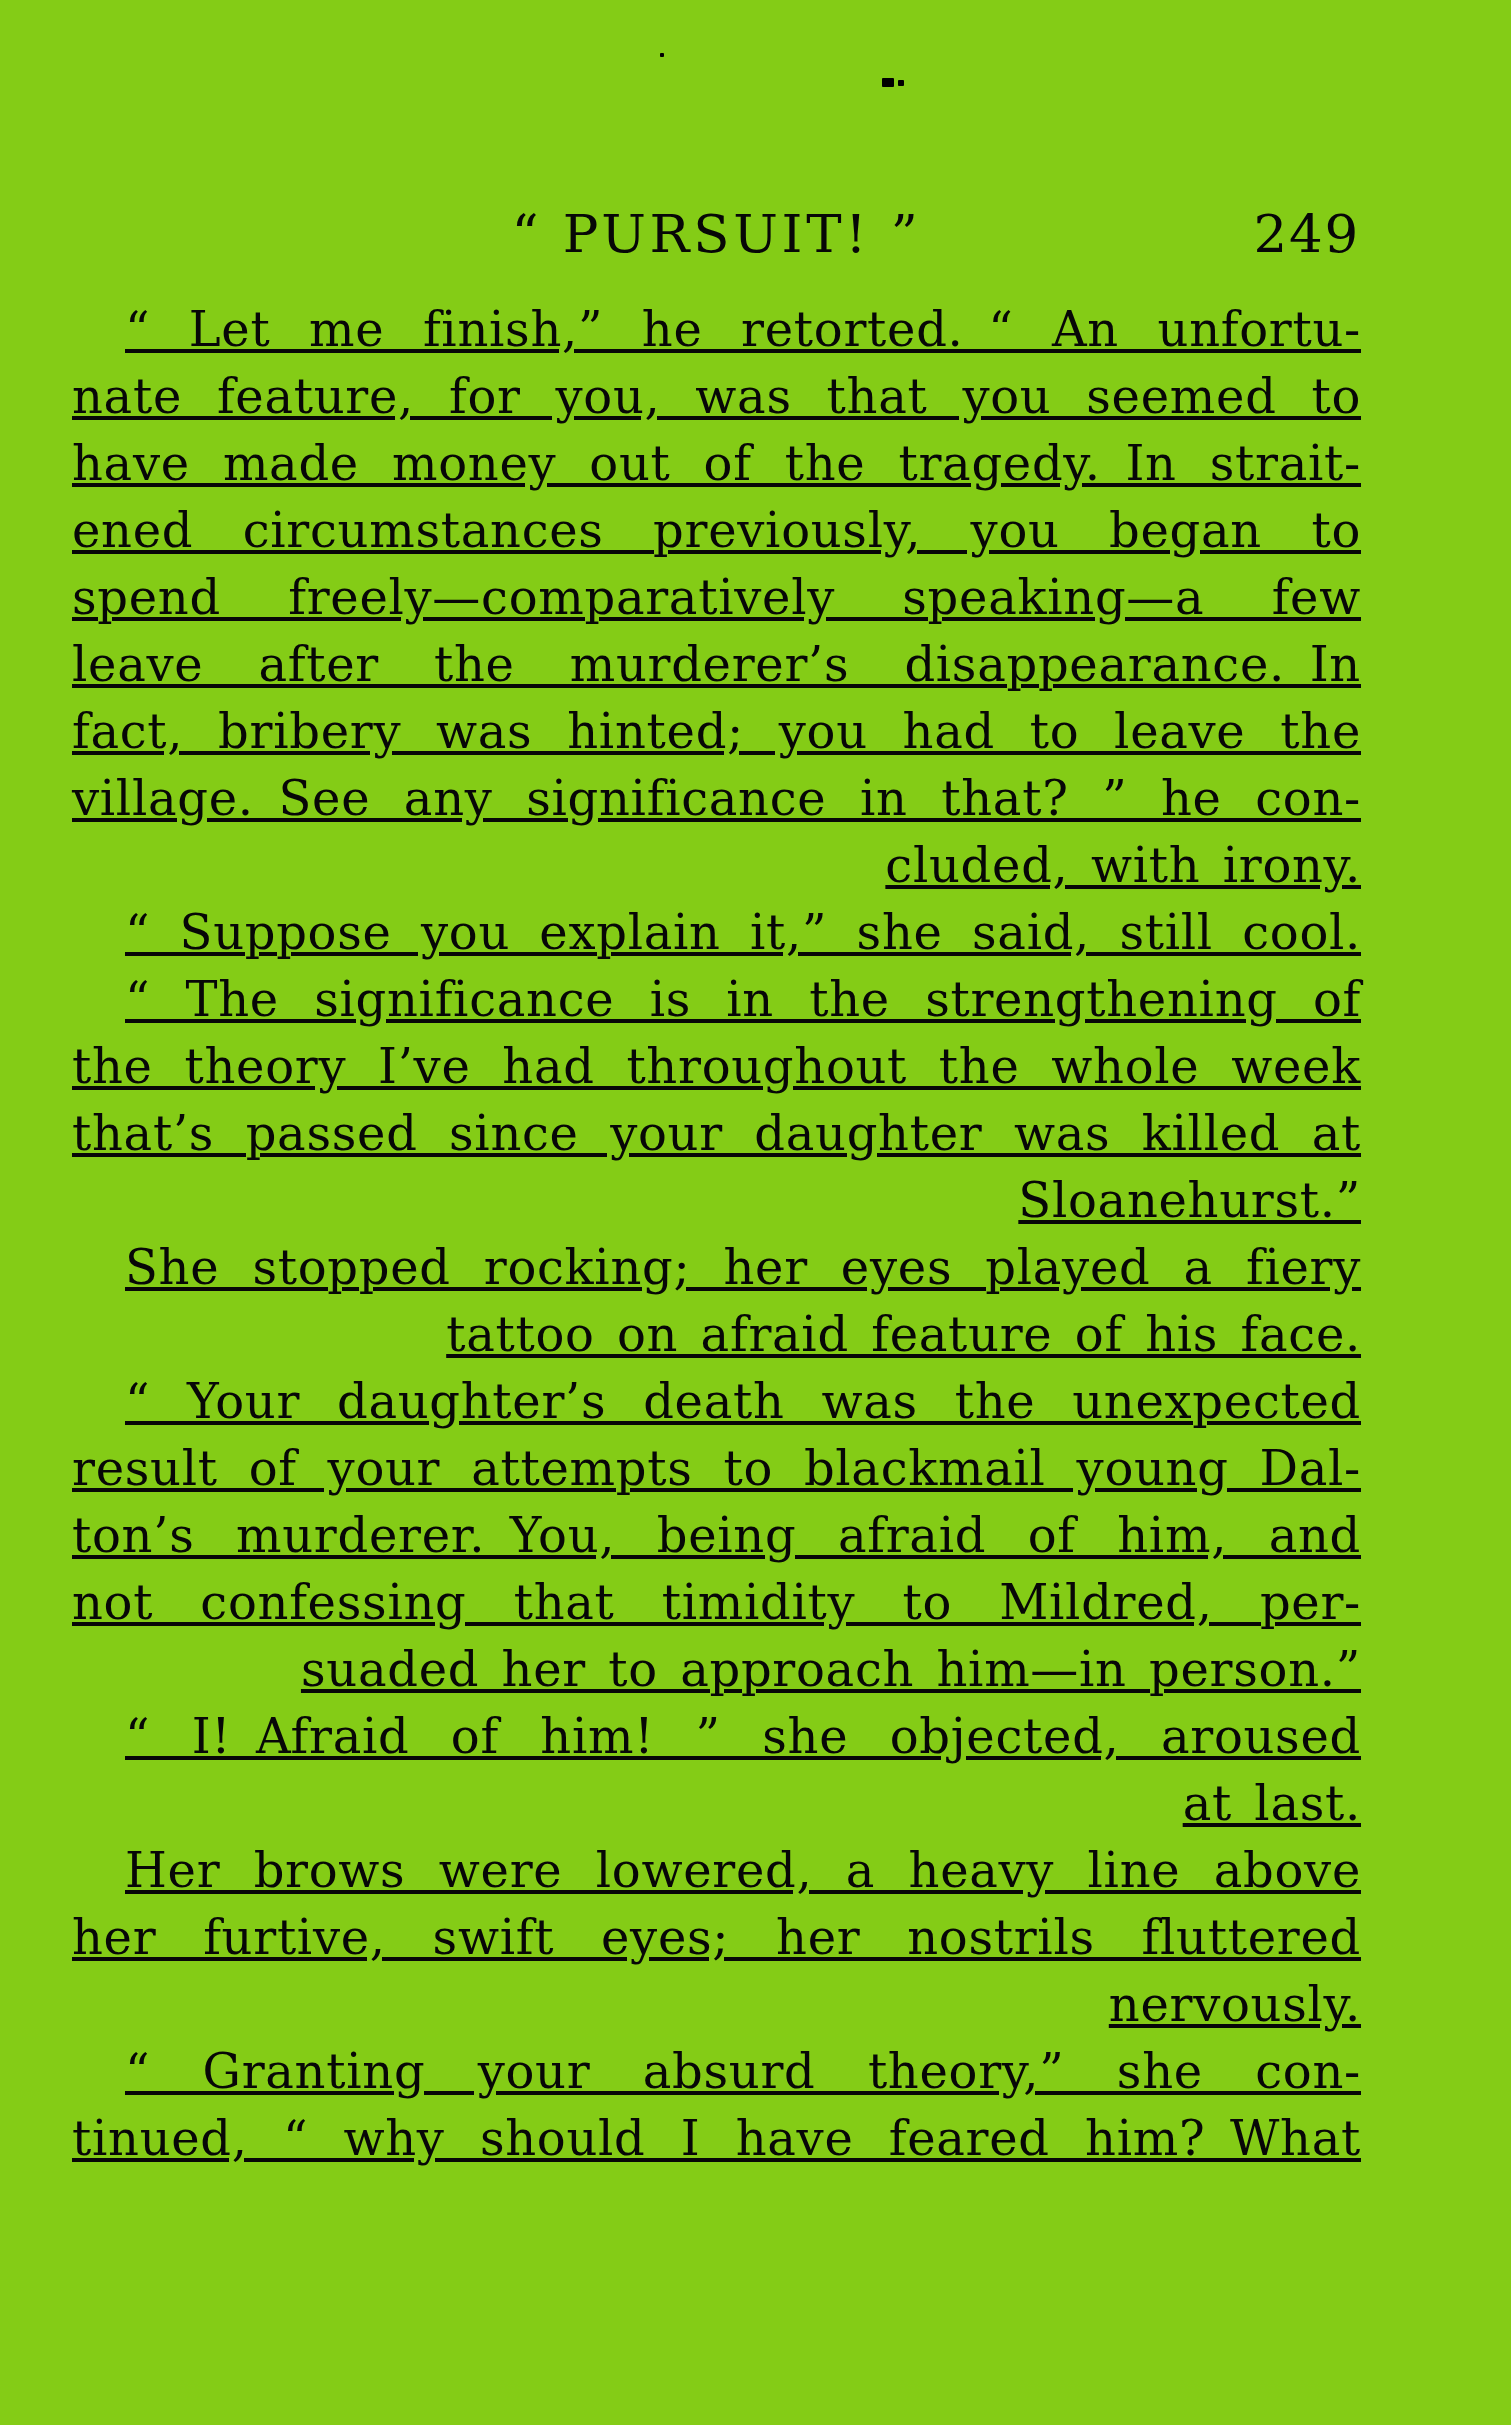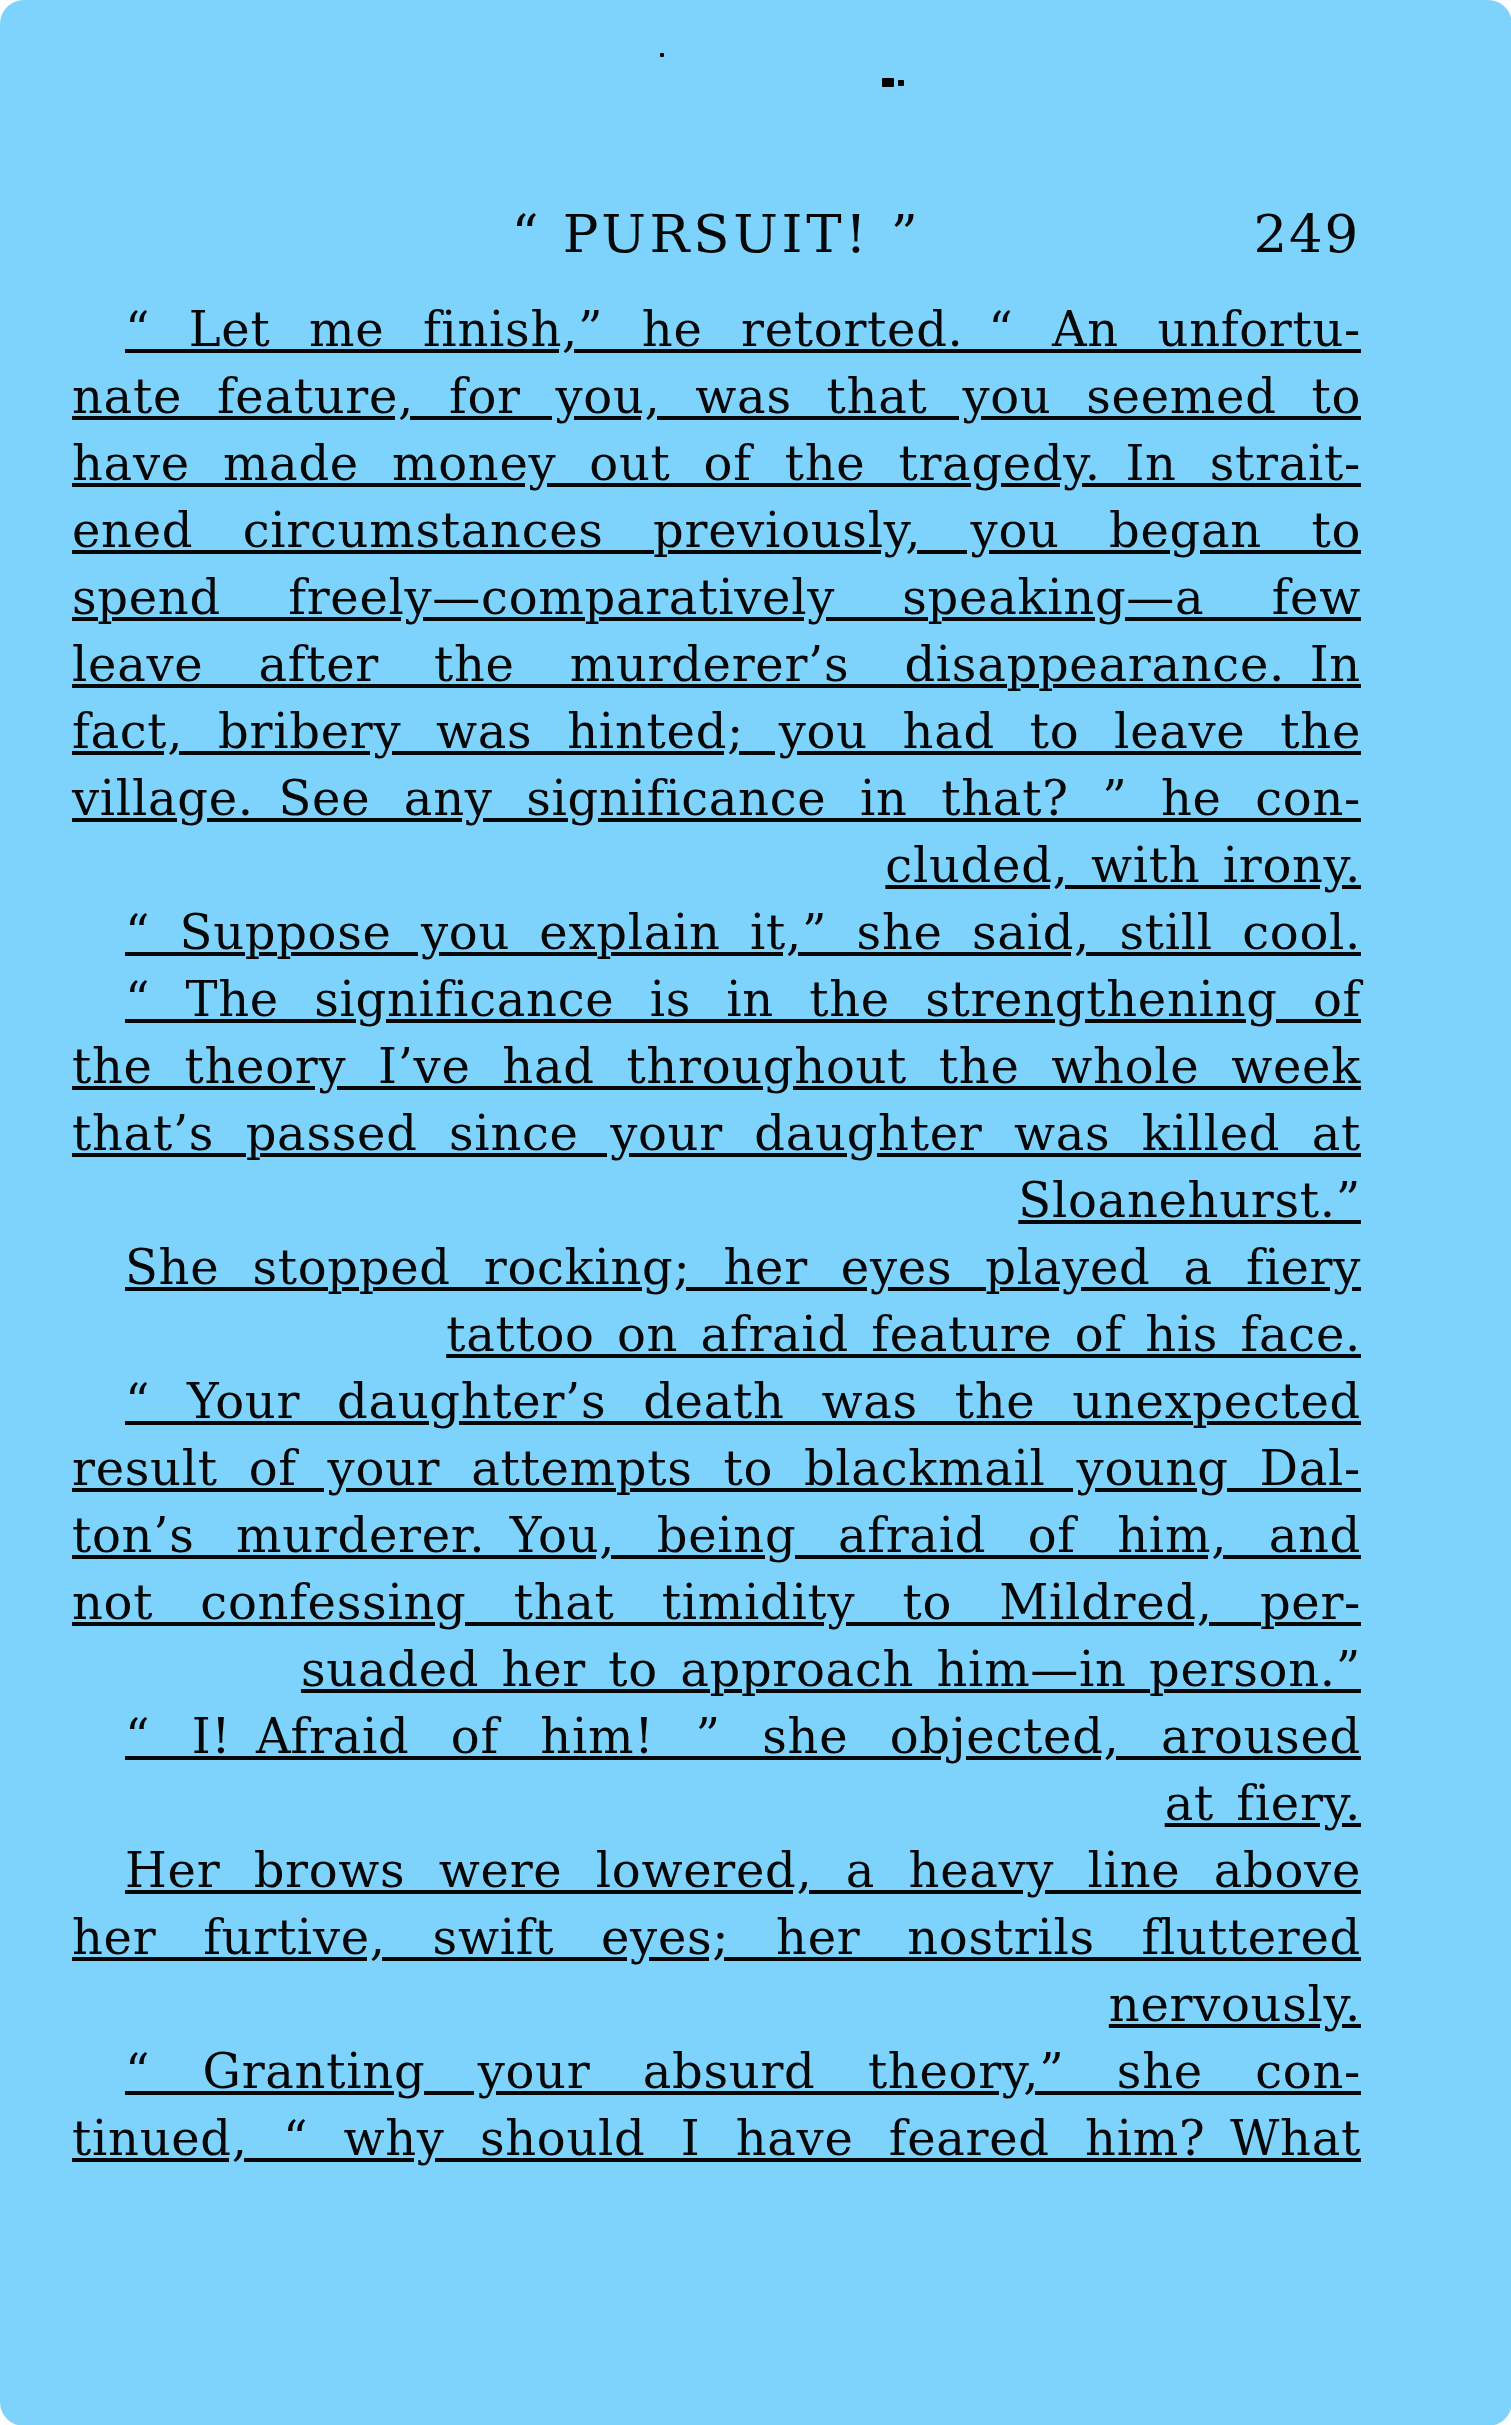--- a/index.html
+++ b/index.html
@@ -4,21 +4,21 @@
 <style>
   * { margin:0; padding:0; box-sizing:border-box; }
   html, body { background:#ffffff; }
   body {
     width:1512px; height:2426px;
     font-family:"DejaVu Serif", serif;
     color:#070707;
     position:relative;
     overflow:hidden;
   }
-  .page { position:absolute; inset:0; background:#7dd3fc;border-radius:24px; }
+  .page { position:absolute; inset:0; background:#84cc16; }
 
   .artifact { position:absolute; background:#000; border-radius:0.9px; }
   .a1 { left:660px; top:53px;  width:3.7px;  height:3.7px; }
   .a2 { left:882px; top:78px;  width:12px; height:9.2px; }
   .a3 { left:898px; top:80px;  width:5.5px;  height:5.5px; }
 
   .running-header {
     position:absolute; left:72px; top:203px; width:1289px; height:66px;
   }
   .title {
@@ -79,21 +79,21 @@
       <div class="line just">that’s passed since your daughter was killed at</div>
       <div class="line">Sloanehurst.”</div>
       <div class="line indent just">She stopped rocking; her eyes played a fiery</div>
       <div class="line">tattoo on afraid feature of his face.</div>
       <div class="line indent just">“ Your daughter’s death was the unexpected</div>
       <div class="line just">result of your attempts to blackmail young Dal-</div>
       <div class="line just">ton’s murderer. You, being afraid of him, and</div>
       <div class="line just">not confessing that timidity to Mildred, per-</div>
       <div class="line">suaded her to approach him—in person.”</div>
       <div class="line indent just">“ I! Afraid of him! ” she objected, aroused</div>
-      <div class="line">at fiery.</div>
+      <div class="line">at last.</div>
       <div class="line indent just">Her brows were lowered, a heavy line above</div>
       <div class="line just">her furtive, swift eyes; her nostrils fluttered</div>
       <div class="line">nervously.</div>
       <div class="line indent just">“ Granting your absurd theory,” she con-</div>
       <div class="line just">tinued, “ why should I have feared him? What</div>
     </div>
 
 </div>
 
 

